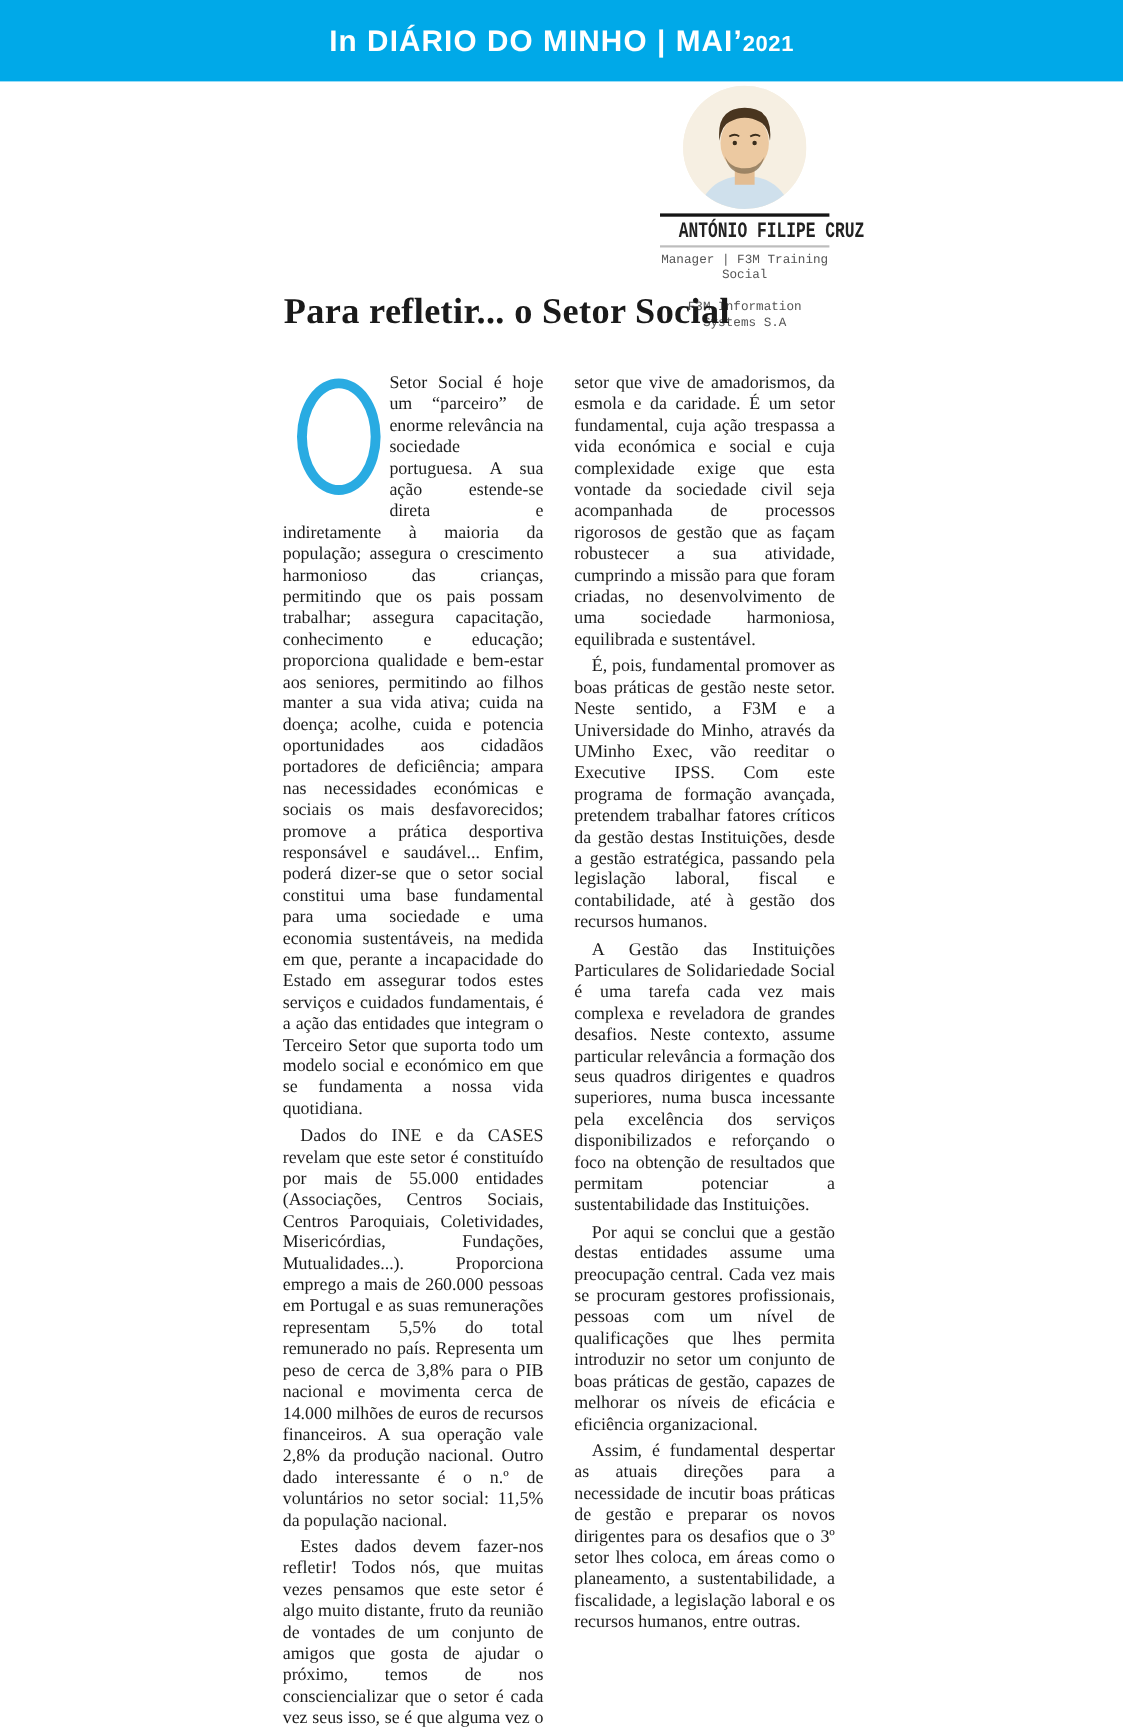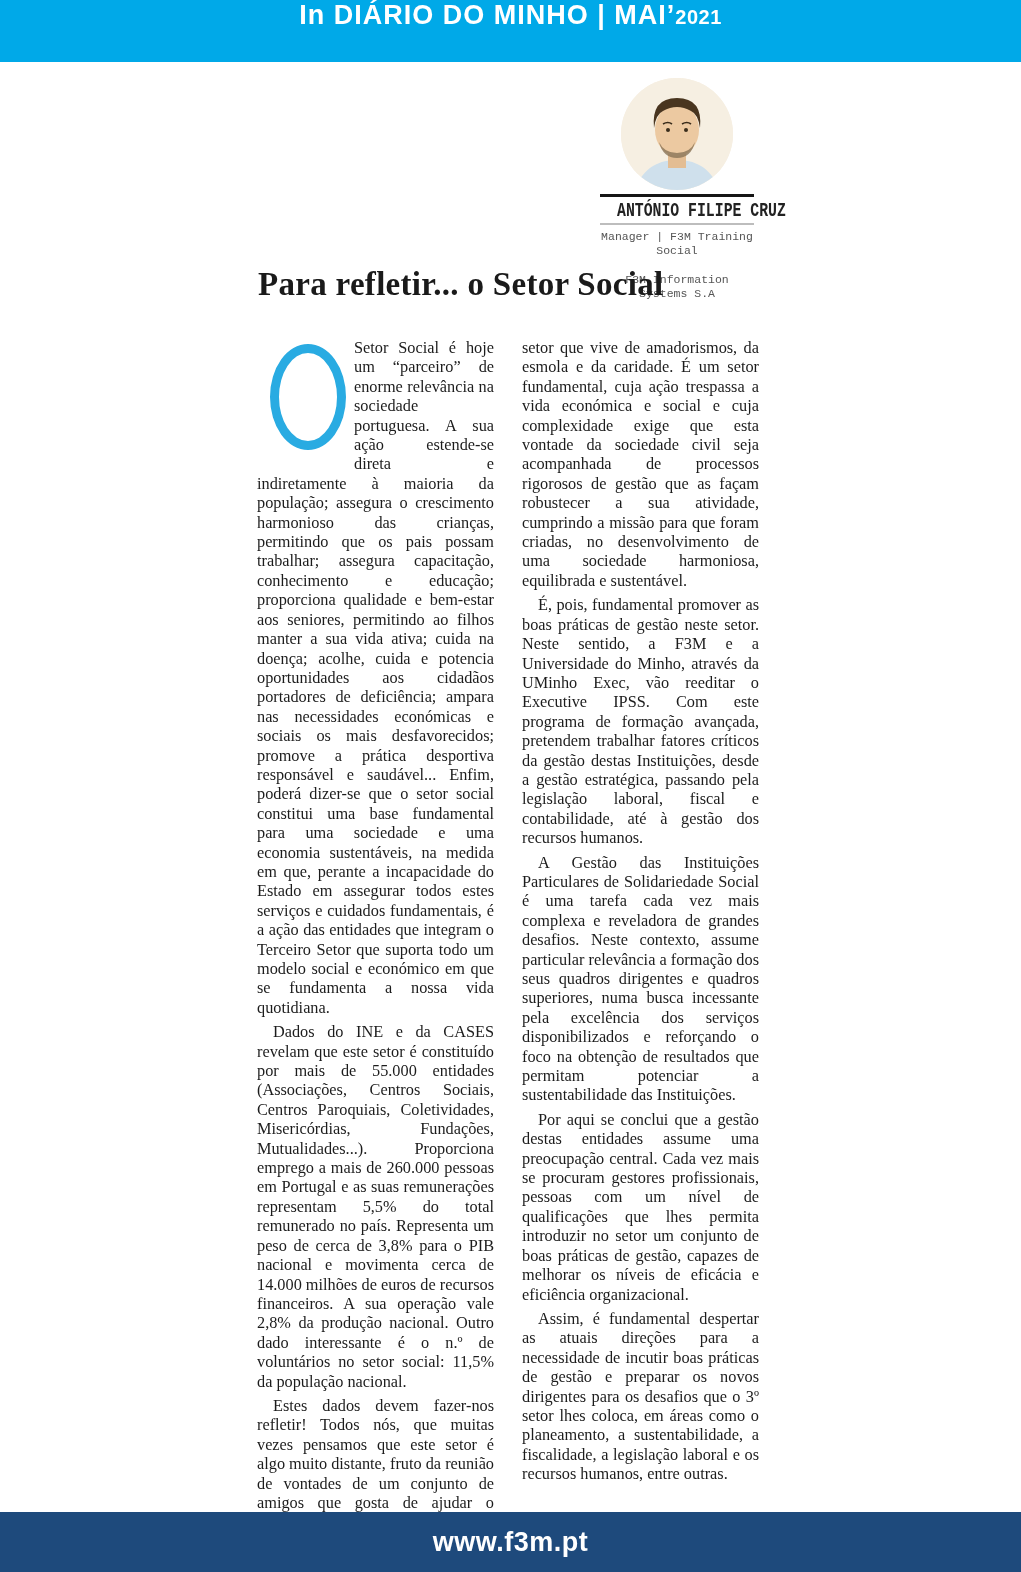--- a/index.html
+++ b/index.html
@@ -4,22 +4,22 @@
 <style>
   html,body { margin:0; padding:0; background:#ffffff; }
   .page {
     position:relative; width:1021px; height:1572px; margin:0 auto;
     background:#ffffff; overflow:hidden;
     font-family:"Liberation Serif", serif; color:#1c1c1c;
   }
 
   
   .banner {
-    position:absolute; top:0; left:0; width:100%; height:62px;
-    background:#00a9e8; display:flex; justify-content:center;
+    position:absolute; top:0; left:0; width:100%; height:74px;
+    background:#00a9e8; display:flex; align-items:center; justify-content:center;
   }
   .banner-text {
     color:#ffffff; font-family:"Liberation Sans", sans-serif;
     font-weight:bold; font-size:27px; letter-spacing:1px; white-space:nowrap;
   }
   .banner-year { font-size:20px; letter-spacing:0.5px; }
 
   
   .author {
     position:absolute; top:78px; left:596px; width:162px;
@@ -120,17 +120,14 @@
     </div>
     <div class="col">
       <p>setor que vive de amadorismos, da esmola e da caridade. É um setor fundamental, cuja ação trespassa a vida económica e social e cuja complexidade exige que esta vontade da sociedade civil seja acompanhada de processos rigorosos de gestão que as façam robustecer a sua atividade, cumprindo a missão para que foram criadas, no desenvolvimento de uma sociedade harmoniosa, equilibrada e sustentável.</p>
       <p class="ind">É, pois, fundamental promover as boas práticas de gestão neste setor. Neste sentido, a F3M e a Universidade do Minho, através da UMinho Exec, vão reeditar o Executive IPSS. Com este programa de formação avançada, pretendem trabalhar fatores críticos da gestão destas Instituições, desde a gestão estratégica, passando pela legislação laboral, fiscal e contabilidade, até à gestão dos recursos humanos.</p>
       <p class="ind">A Gestão das Instituições Particulares de Solidariedade Social é uma tarefa cada vez mais complexa e reveladora de grandes desafios. Neste contexto, assume particular relevância a formação dos seus quadros dirigentes e quadros superiores, numa busca incessante pela excelência dos serviços disponibilizados e reforçando o foco na obtenção de resultados que permitam potenciar a sustentabilidade das Instituições.</p>
       <p class="ind">Por aqui se conclui que a gestão destas entidades assume uma preocupação central. Cada vez mais se procuram gestores profissionais, pessoas com um nível de qualificações que lhes permita introduzir no setor um conjunto de boas práticas de gestão, capazes de melhorar os níveis de eficácia e eficiência organizacional.</p>
       <p class="ind">Assim, é fundamental despertar as atuais direções para a necessidade de incutir boas práticas de gestão e preparar os novos dirigentes para os desafios que o 3º setor lhes coloca, em áreas como o planeamento, a sustentabilidade, a fiscalidade, a legislação laboral e os recursos humanos, entre outras.</p>
     </div>
   </div>
 
-  <footer class="footer">
-    <span class="footer-text">www.f3m.pt</span>
-  </footer>
 
 </div>
 
 </body></html>

